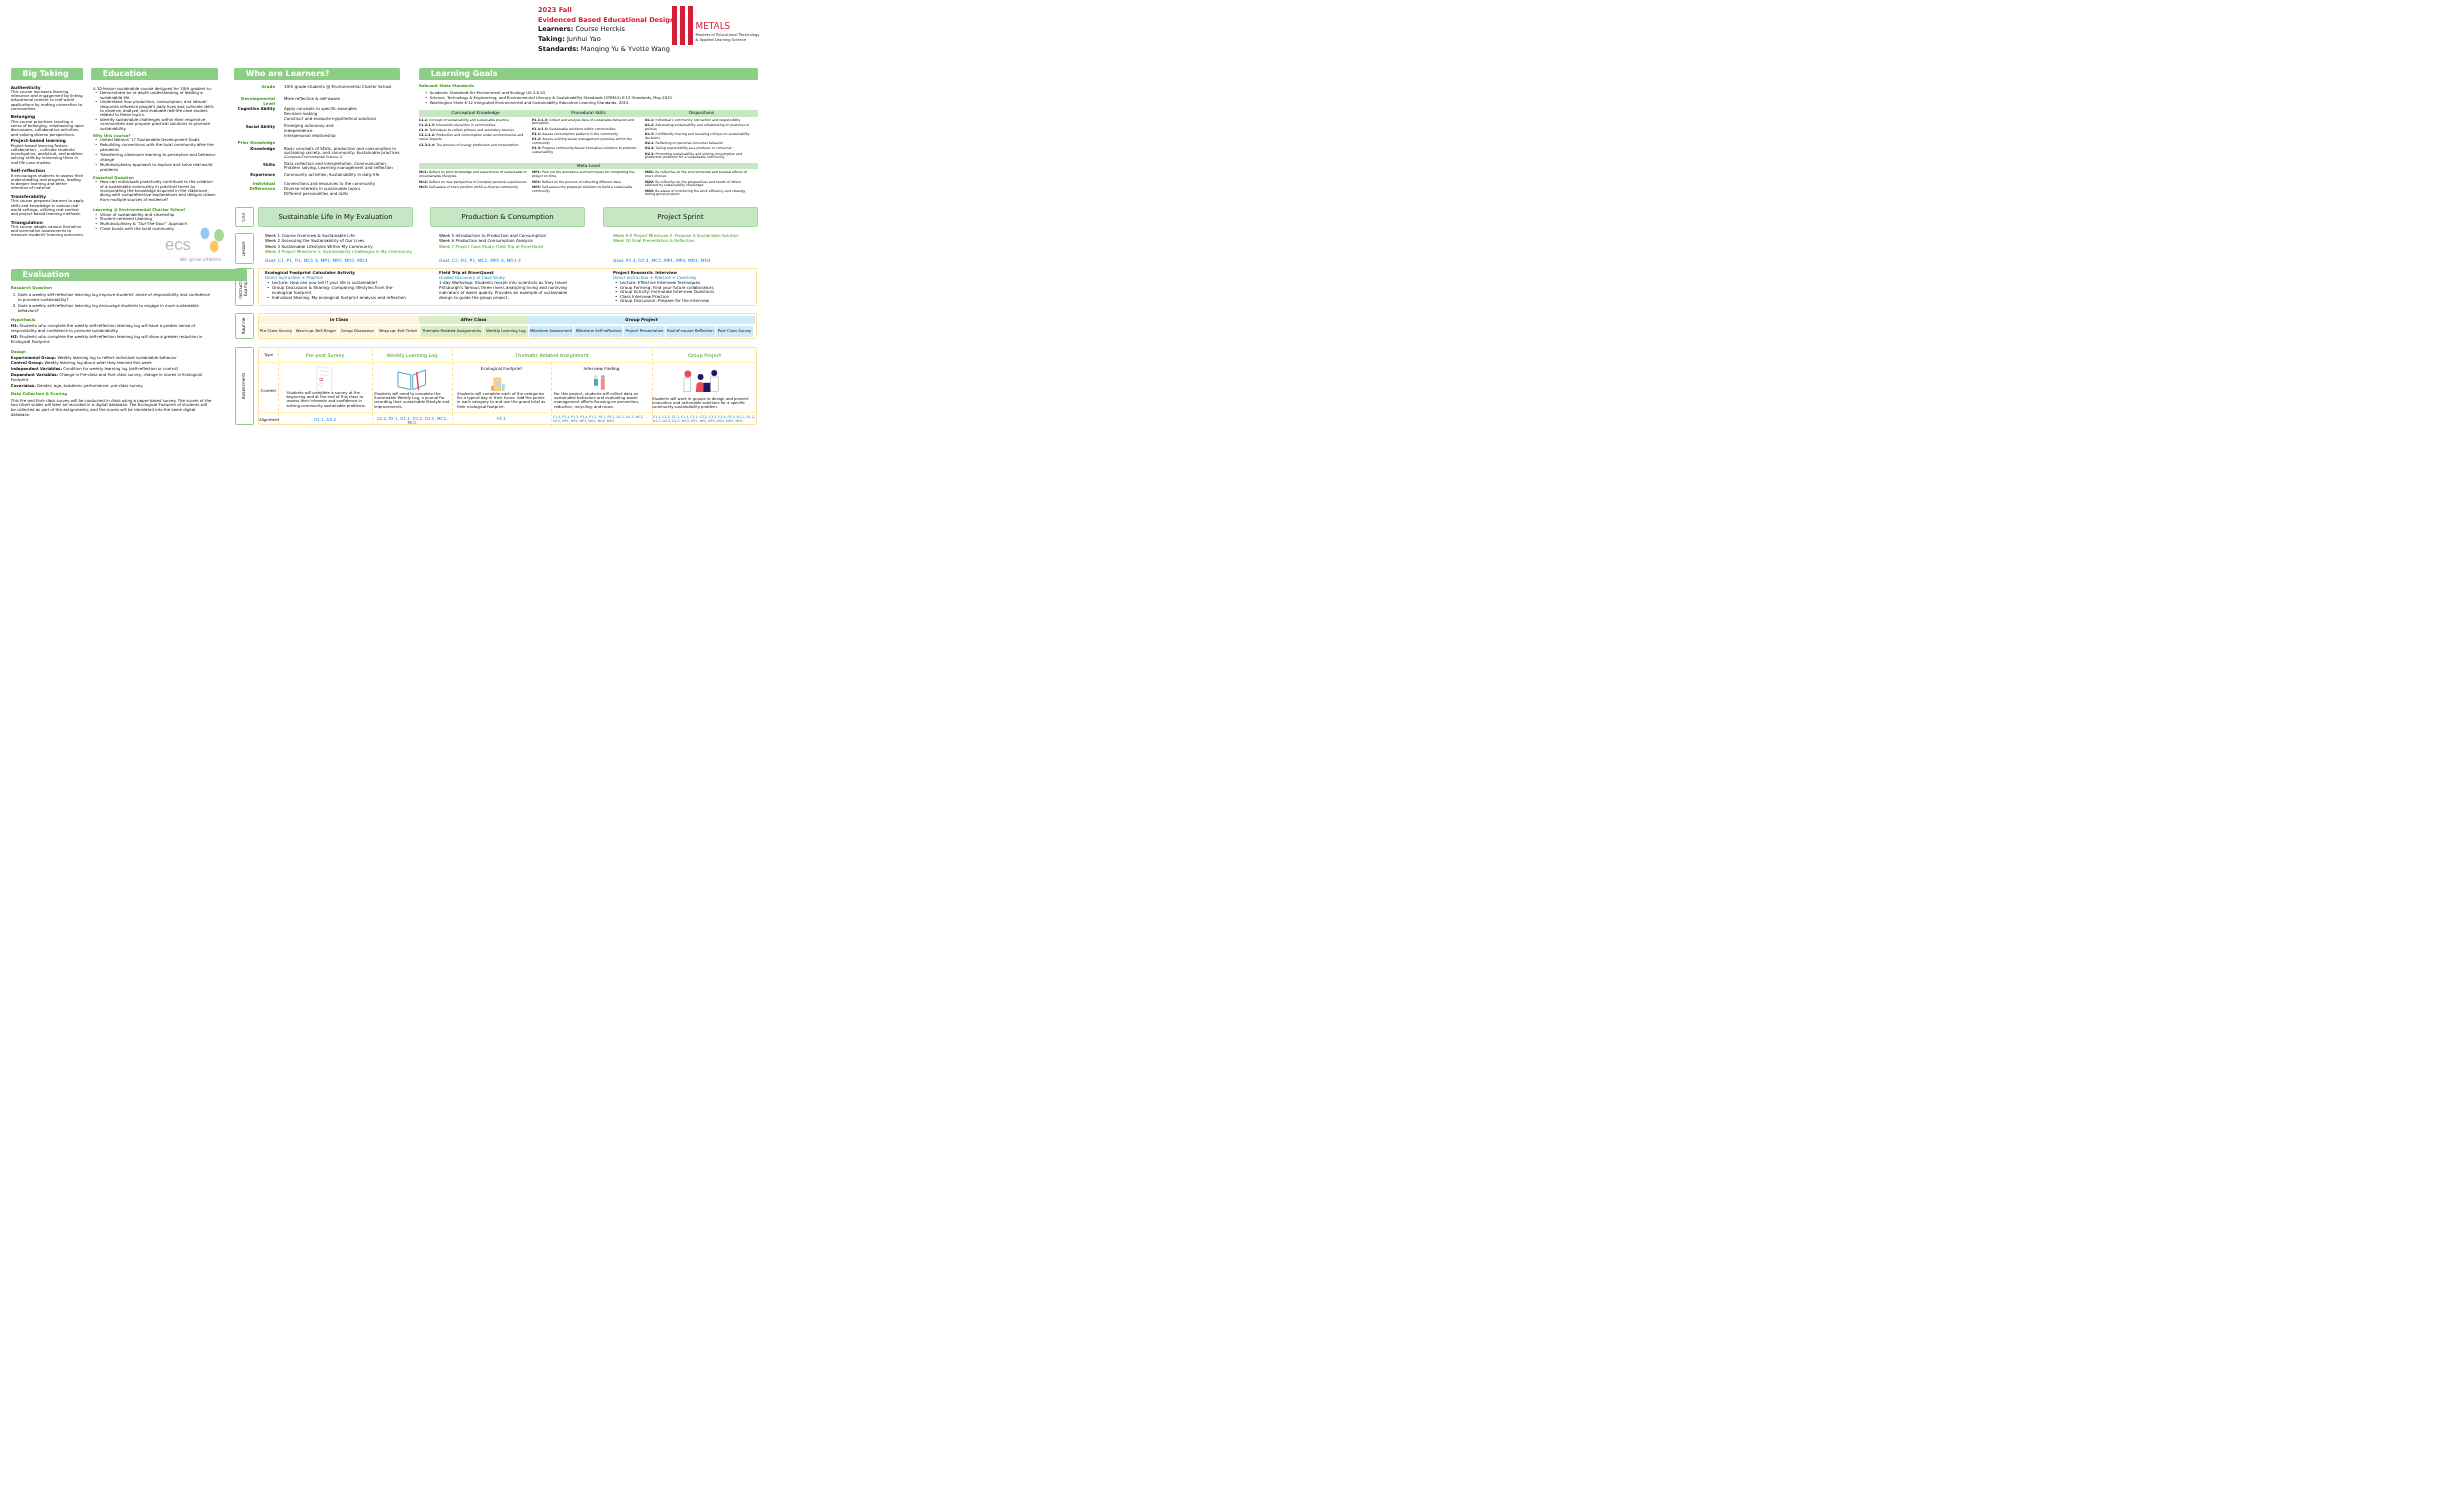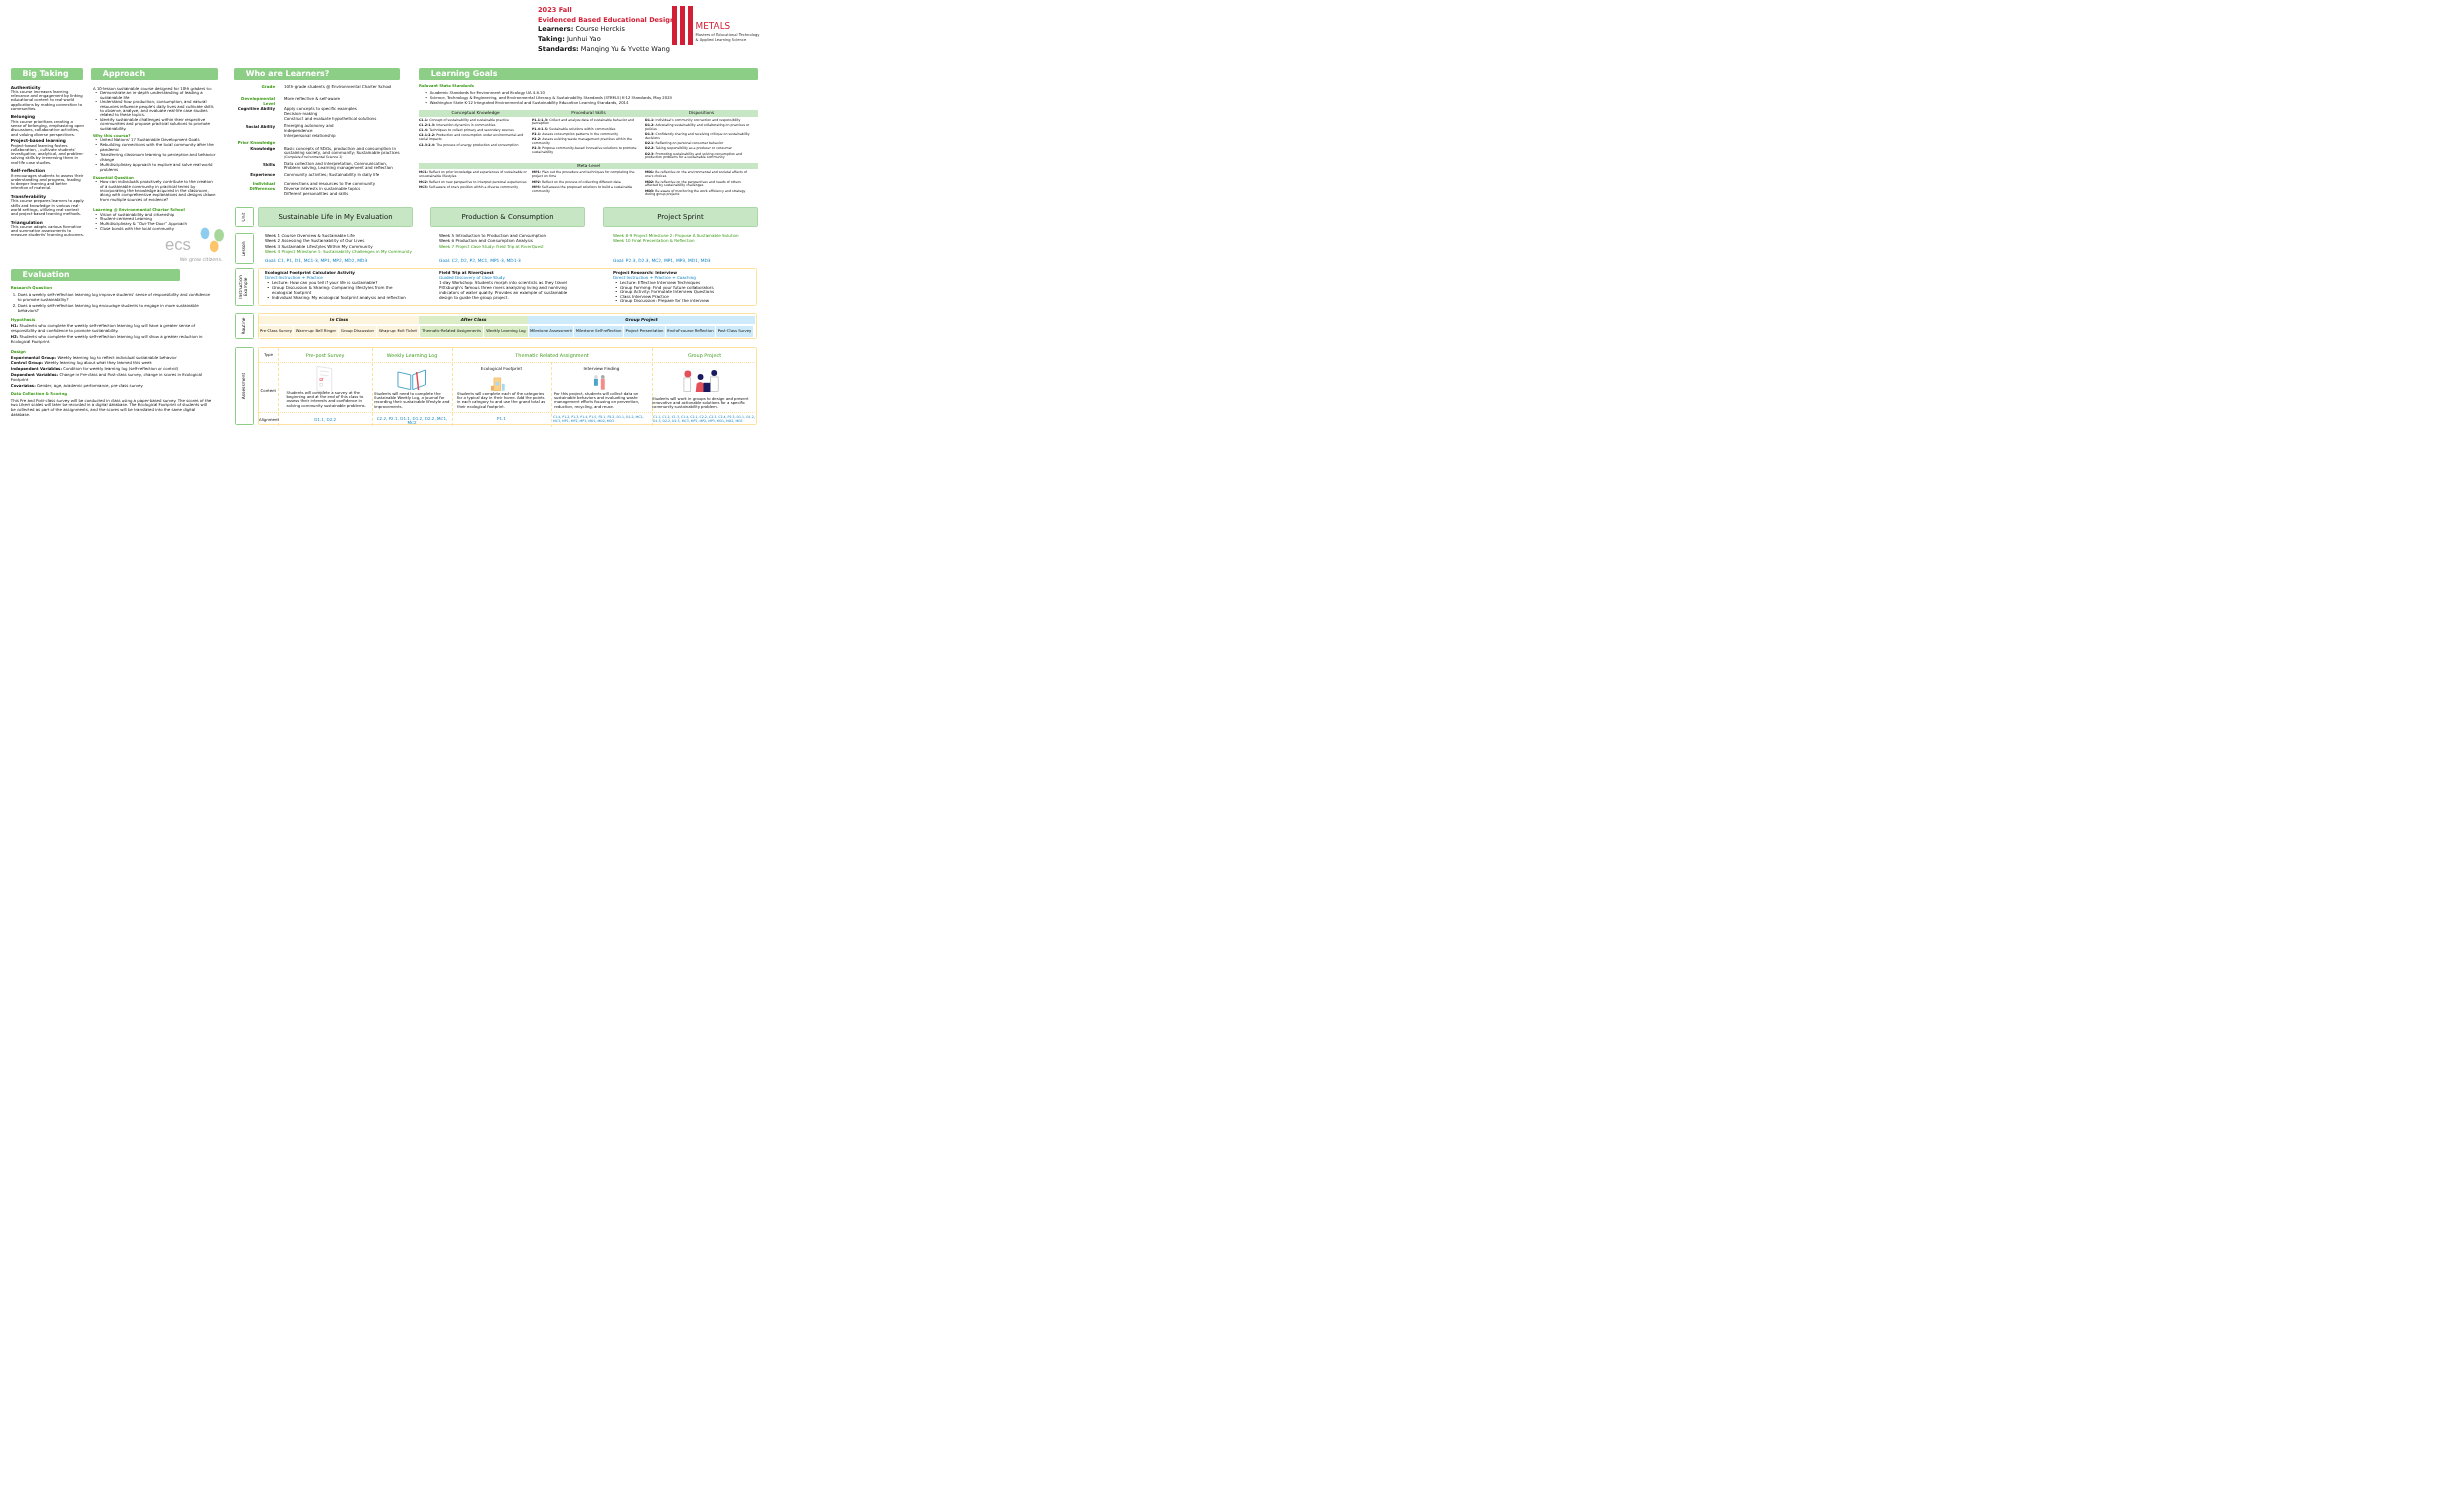--- a/index.html
+++ b/index.html
@@ -98,21 +98,21 @@
     <h4>Project-based learning</h4>
       <p>Project-based learning fosters collaboration, , cultivate students' investigative, analytical, and problem-solving skills by immersing them in real-life case studies.</p>
     <h4 style="margin-top:4.4px">Self-reflection</h4>
       <p>It encourages students to assess their understanding and progress, leading to deeper learning and better retention of material.</p>
     <h4 style="margin-top:4.4px">Transferability</h4>
       <p>This course prepares learners to apply skills and knowledge in various real-world settings, utilizing real-context and project-based learning methods.</p>
     <h4 style="margin-top:4.4px">Triangulation</h4>
       <p>This course adopts various formative and summative assessments to measure students' learning outcomes.</p>
   </div>
 
-  <div class="sechead" style="left:91px;top:68px;width:127px"><span>Approach</span></div>
+  <div class="sechead" style="left:91px;top:68px;width:127px"><span>Education</span></div>
   <div class="text" style="left:93px;top:87px;width:123px;font-size:3.9px;line-height:4.4px">
     <div>A 10-lesson sustainable course designed for 10th graders to:</div>
     <ul class="bullets">
       <li>Demonstrate an in-depth understanding of leading a sustainable life</li>
       <li>Understand how production, consumption, and natural resources influence people's daily lives and cultivate skills to observe, analyze, and evaluate real-life case studies related to these topics.</li>
       <li>Identify sustainable challenges within their respective communities and propose practical solutions to promote sustainability.</li>
     </ul>
     <div class="green" style="margin-top:3px">Why this course?</div>
     <ul class="bullets" style="line-height:4.9px">
       <li>United Nations' 17 Sustainable Development Goals</li>
@@ -401,21 +401,21 @@
     <div class="acont" style="left:295px;top:44px;width:94px">For this project, students will collect data on sustainable behaviors and evaluating waste management efforts focusing on prevention, reduction, recycling, and reuse.</div>
     <div class="acont" style="left:393px;top:49px;width:103px">Students will work in groups to design and present innovative and actionable solutions for a specific community sustainability problem.</div>
 
     <div class="aalign" style="left:18.7px;top:70px;width:95px;font-size:4.1px">D1.1, D2.2</div>
     <div class="aalign" style="left:113px;top:69px;width:80px;font-size:4.1px">C2.2, P2.1, D1.1, D1.2, D2.2, MC1, MC2</div>
     <div class="aalign" style="left:193px;top:69px;width:99px;font-size:4.1px">P1.1</div>
     <div class="aalign" style="left:294px;top:68px;width:98px;text-align:left;font-size:3.2px;line-height:3.7px">C1.4, P1.2, P1.3, P1.4, P1.5, P2.1, P2.2, D1.1, D1.2, MC2, MC3, MP1, MP2, MP3, MD1, MD2, MD3</div>
     <div class="aalign" style="left:394px;top:68px;width:103px;text-align:left;font-size:3.2px;line-height:3.7px">C1.1, C1.2, C1.3, C1.4, C2.1, C2.2, C2.3, C2.4, P2.3, D1.1, D1.2, D1.3, D2.2, D2.3, MC3, MP1, MP2, MP3, MD1, MD2, MD3</div>
   </div>
 
-  <div class="sechead" style="left:10.8px;top:269px;width:169px"><span>Evaluation</span></div>
+  <div class="sechead" style="left:10.8px;top:269px;width:236px"><span>Evaluation</span></div>
   <div class="text" style="left:10.8px;top:286px;width:202px;font-size:3.9px;line-height:4.8px">
     <div class="green">Research Question</div>
     <ol style="margin:2.5px 0 0 6.9px">
       <li>Does a weekly self-reflection learning log improve students' sense of responsibility and confidence to promote sustainability?</li>
       <li style="margin-top:1.5px">Does a weekly self-reflection learning log encourage students to engage in more sustainable behaviors?</li>
     </ol>
     <div class="green" style="margin-top:3.9px">Hypothesis</div>
     <p style="margin-top:1.5px"><b>H1:</b> <span>Students who complete the weekly self-reflection learning log will have a greater sense of responsibility and confidence to promote sustainability.</span></p>
     <p style="margin-top:1.5px"><b>H2:</b> <span>Students who complete the weekly self-reflection learning log will show a greater reduction in Ecological Footprint.</span></p>
     <div class="green" style="margin-top:4.9px">Design</div>

